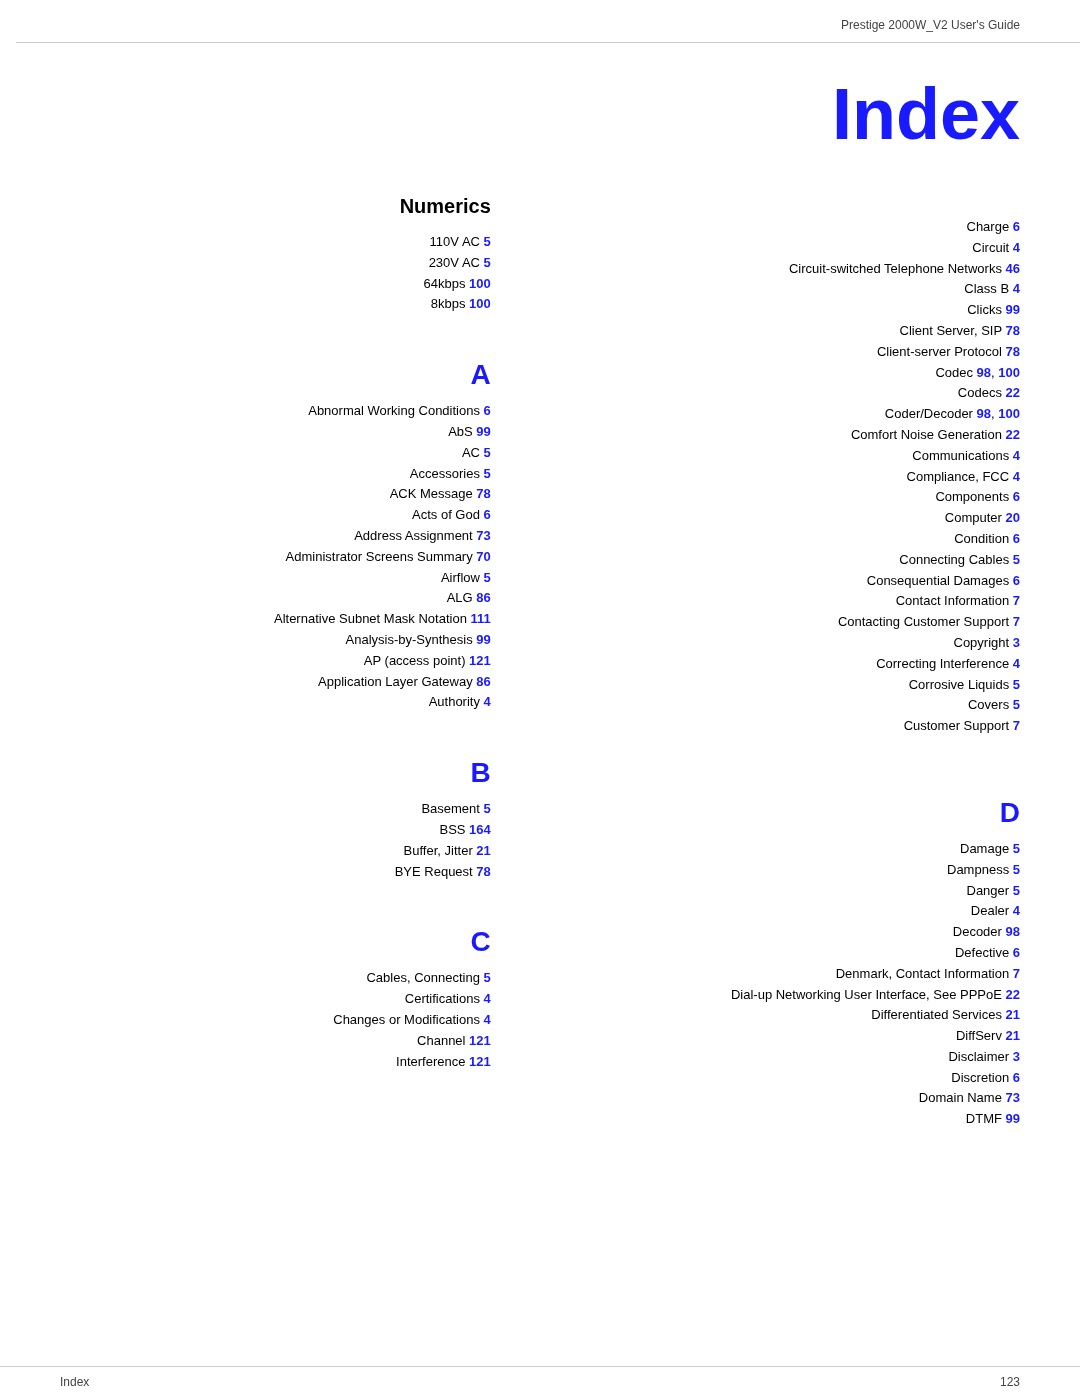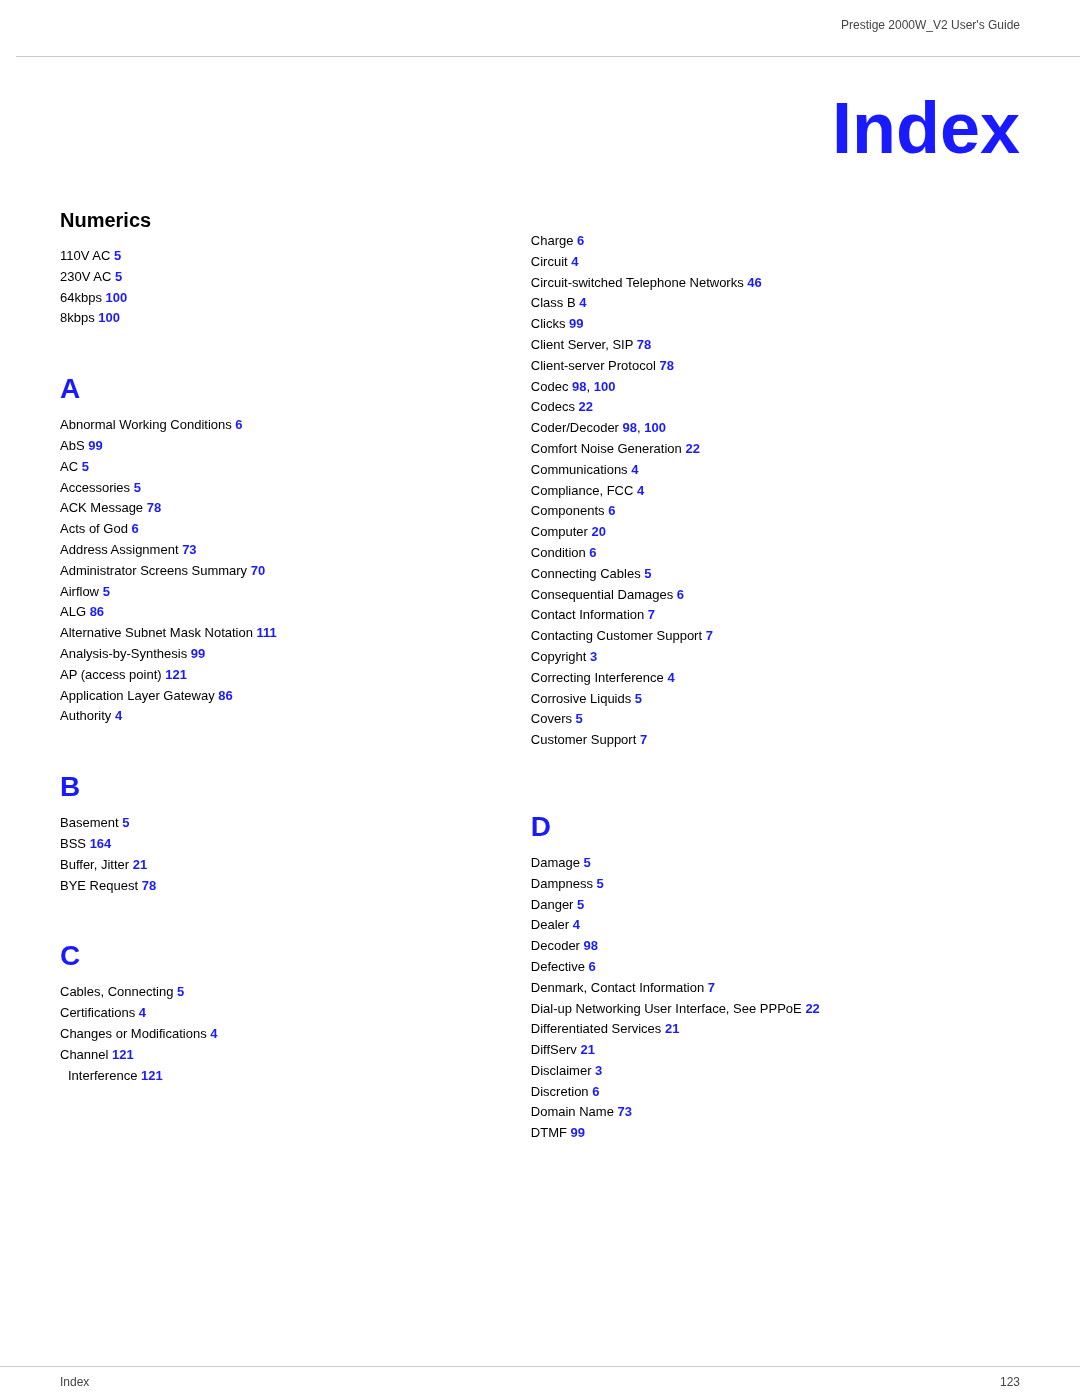--- a/index.html
+++ b/index.html
@@ -14,41 +14,42 @@
     }
     .page-container {
       width: 1080px;
       min-height: 1397px;
       padding: 0;
       position: relative;
     }
     .header {
       display: flex;
       justify-content: flex-end;
-      padding: 18px 60px 24px 60px;
+      padding: 18px 60px 10px 60px;
       border-bottom: 1px solid #ccc;
       margin-left: 16px;
     }
     .header-title {
       font-size: 12px;
       color: #444;
     }
     .main-title-area {
       text-align: right;
       padding: 30px 60px 20px 60px;
     }
     .main-title {
       font-size: 72px;
       font-weight: bold;
       color: #1a1aff;
     }
     .content {
       display: flex;
       padding: 10px 60px 40px 60px;
       gap: 0;
+      text-align: right;
     }
     .left-column {
       width: 48%;
       padding-right: 30px;
     }
     .right-column {
       width: 52%;
       padding-left: 10px;
     }
     .section-letter {

